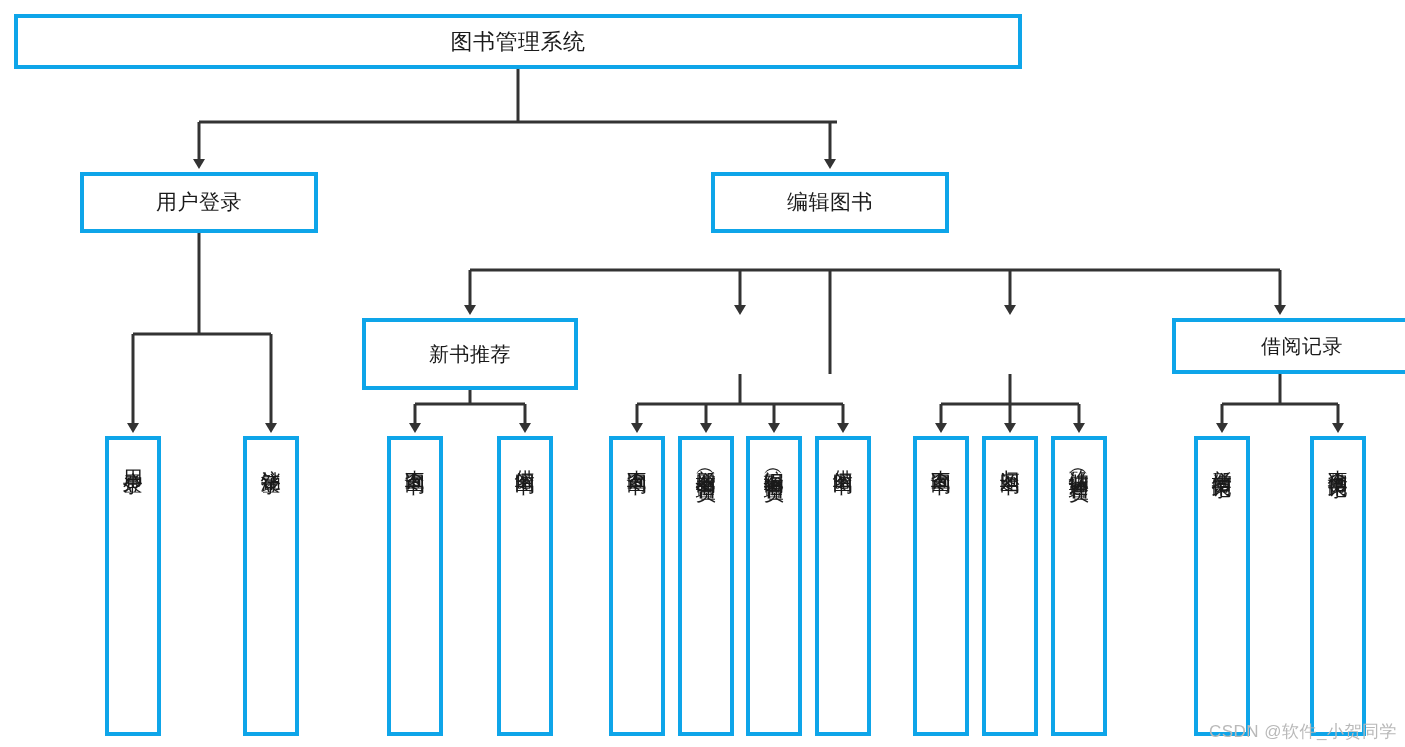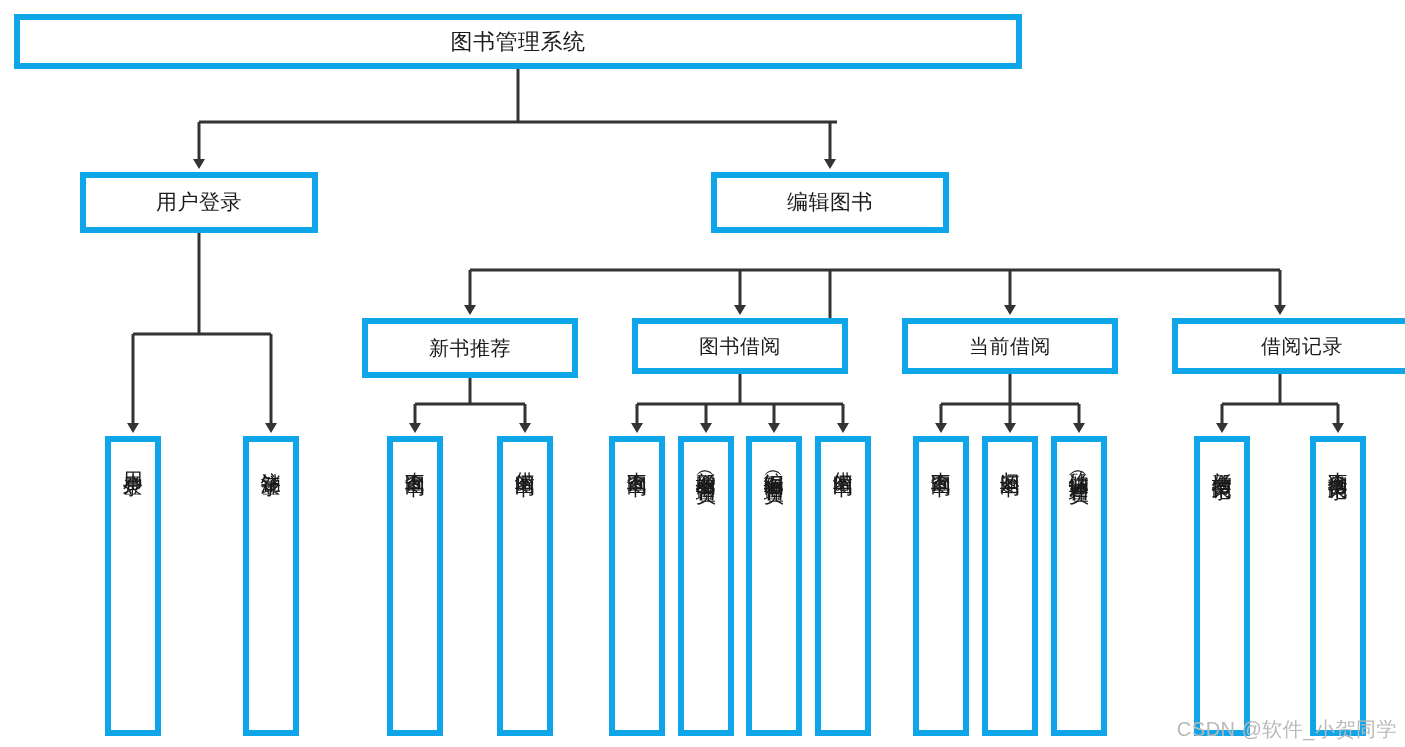--- a/index.html
+++ b/index.html
@@ -21,21 +21,21 @@
     position: absolute;
     left: 0;
     top: 0;
     width: 1405px;
     height: 747px;
     pointer-events: none;
   }
   .node {
     position: absolute;
     box-sizing: border-box;
-    border: 6px solid #0ea5e9;
+    border: 4px solid #0ea5e9;
     background: #ffffff;
     display: flex;
     align-items: center;
     justify-content: center;
     text-align: center;
     color: #1a1a1a;
   }
   .node .label {
     font-size: 21px;
     line-height: 1.15;
@@ -57,21 +57,21 @@
     font-size: 20px;
     line-height: 1.12;
     letter-spacing: 2px;
     white-space: normal;
     max-height: 268px;
   }
   .watermark {
     position: absolute;
     right: 8px;
     bottom: 4px;
-    font-size: 20px;
+    font-size: 17px;
     color: #b9b9b9;
     letter-spacing: 0.5px;
     white-space: nowrap;
     user-select: none;
   }
 </style>
 </head>
 <body>
 
 <div id="canvas">
@@ -131,28 +131,22 @@
     <span class="label">图书管理系统</span>
   </div>
 
   <div class="node level1" style="left:80px; top:172px; width:238px; height:61px;">
     <span class="label">用户登录</span>
   </div>
   <div class="node level1" style="left:711px; top:172px; width:238px; height:61px;">
     <span class="label">编辑图书</span>
   </div>
 
-  <div class="node level2" style="left:362px; top:318px; width:216px; height:60px;font-family:Liberation Serif, serif;">
+  <div class="node level2" style="left:362px; top:318px; width:216px; height:72px;font-family:Liberation Serif, serif;">
     <span class="label">新书推荐</span>
-  </div>
-  <div class="node level2" style="left:632px; top:318px; width:216px; height:56px;">
-    <span class="label">图书借阅</span>
-  </div>
-  <div class="node level2" style="left:902px; top:318px; width:216px; height:56px;">
-    <span class="label">当前借阅</span>
   </div>
   <div class="node level2" style="left:1172px; top:318px; width:260px; height:56px;">
     <span class="label">借阅记录</span>
   </div>
 
   <div class="node leaf" style="left:105px; top:436px; width:56px; height:300px;">
     <span class="label">用户登录</span>
   </div>
   <div class="node leaf" style="left:243px; top:436px; width:56px; height:300px;">
     <span class="label">注销登录</span>

